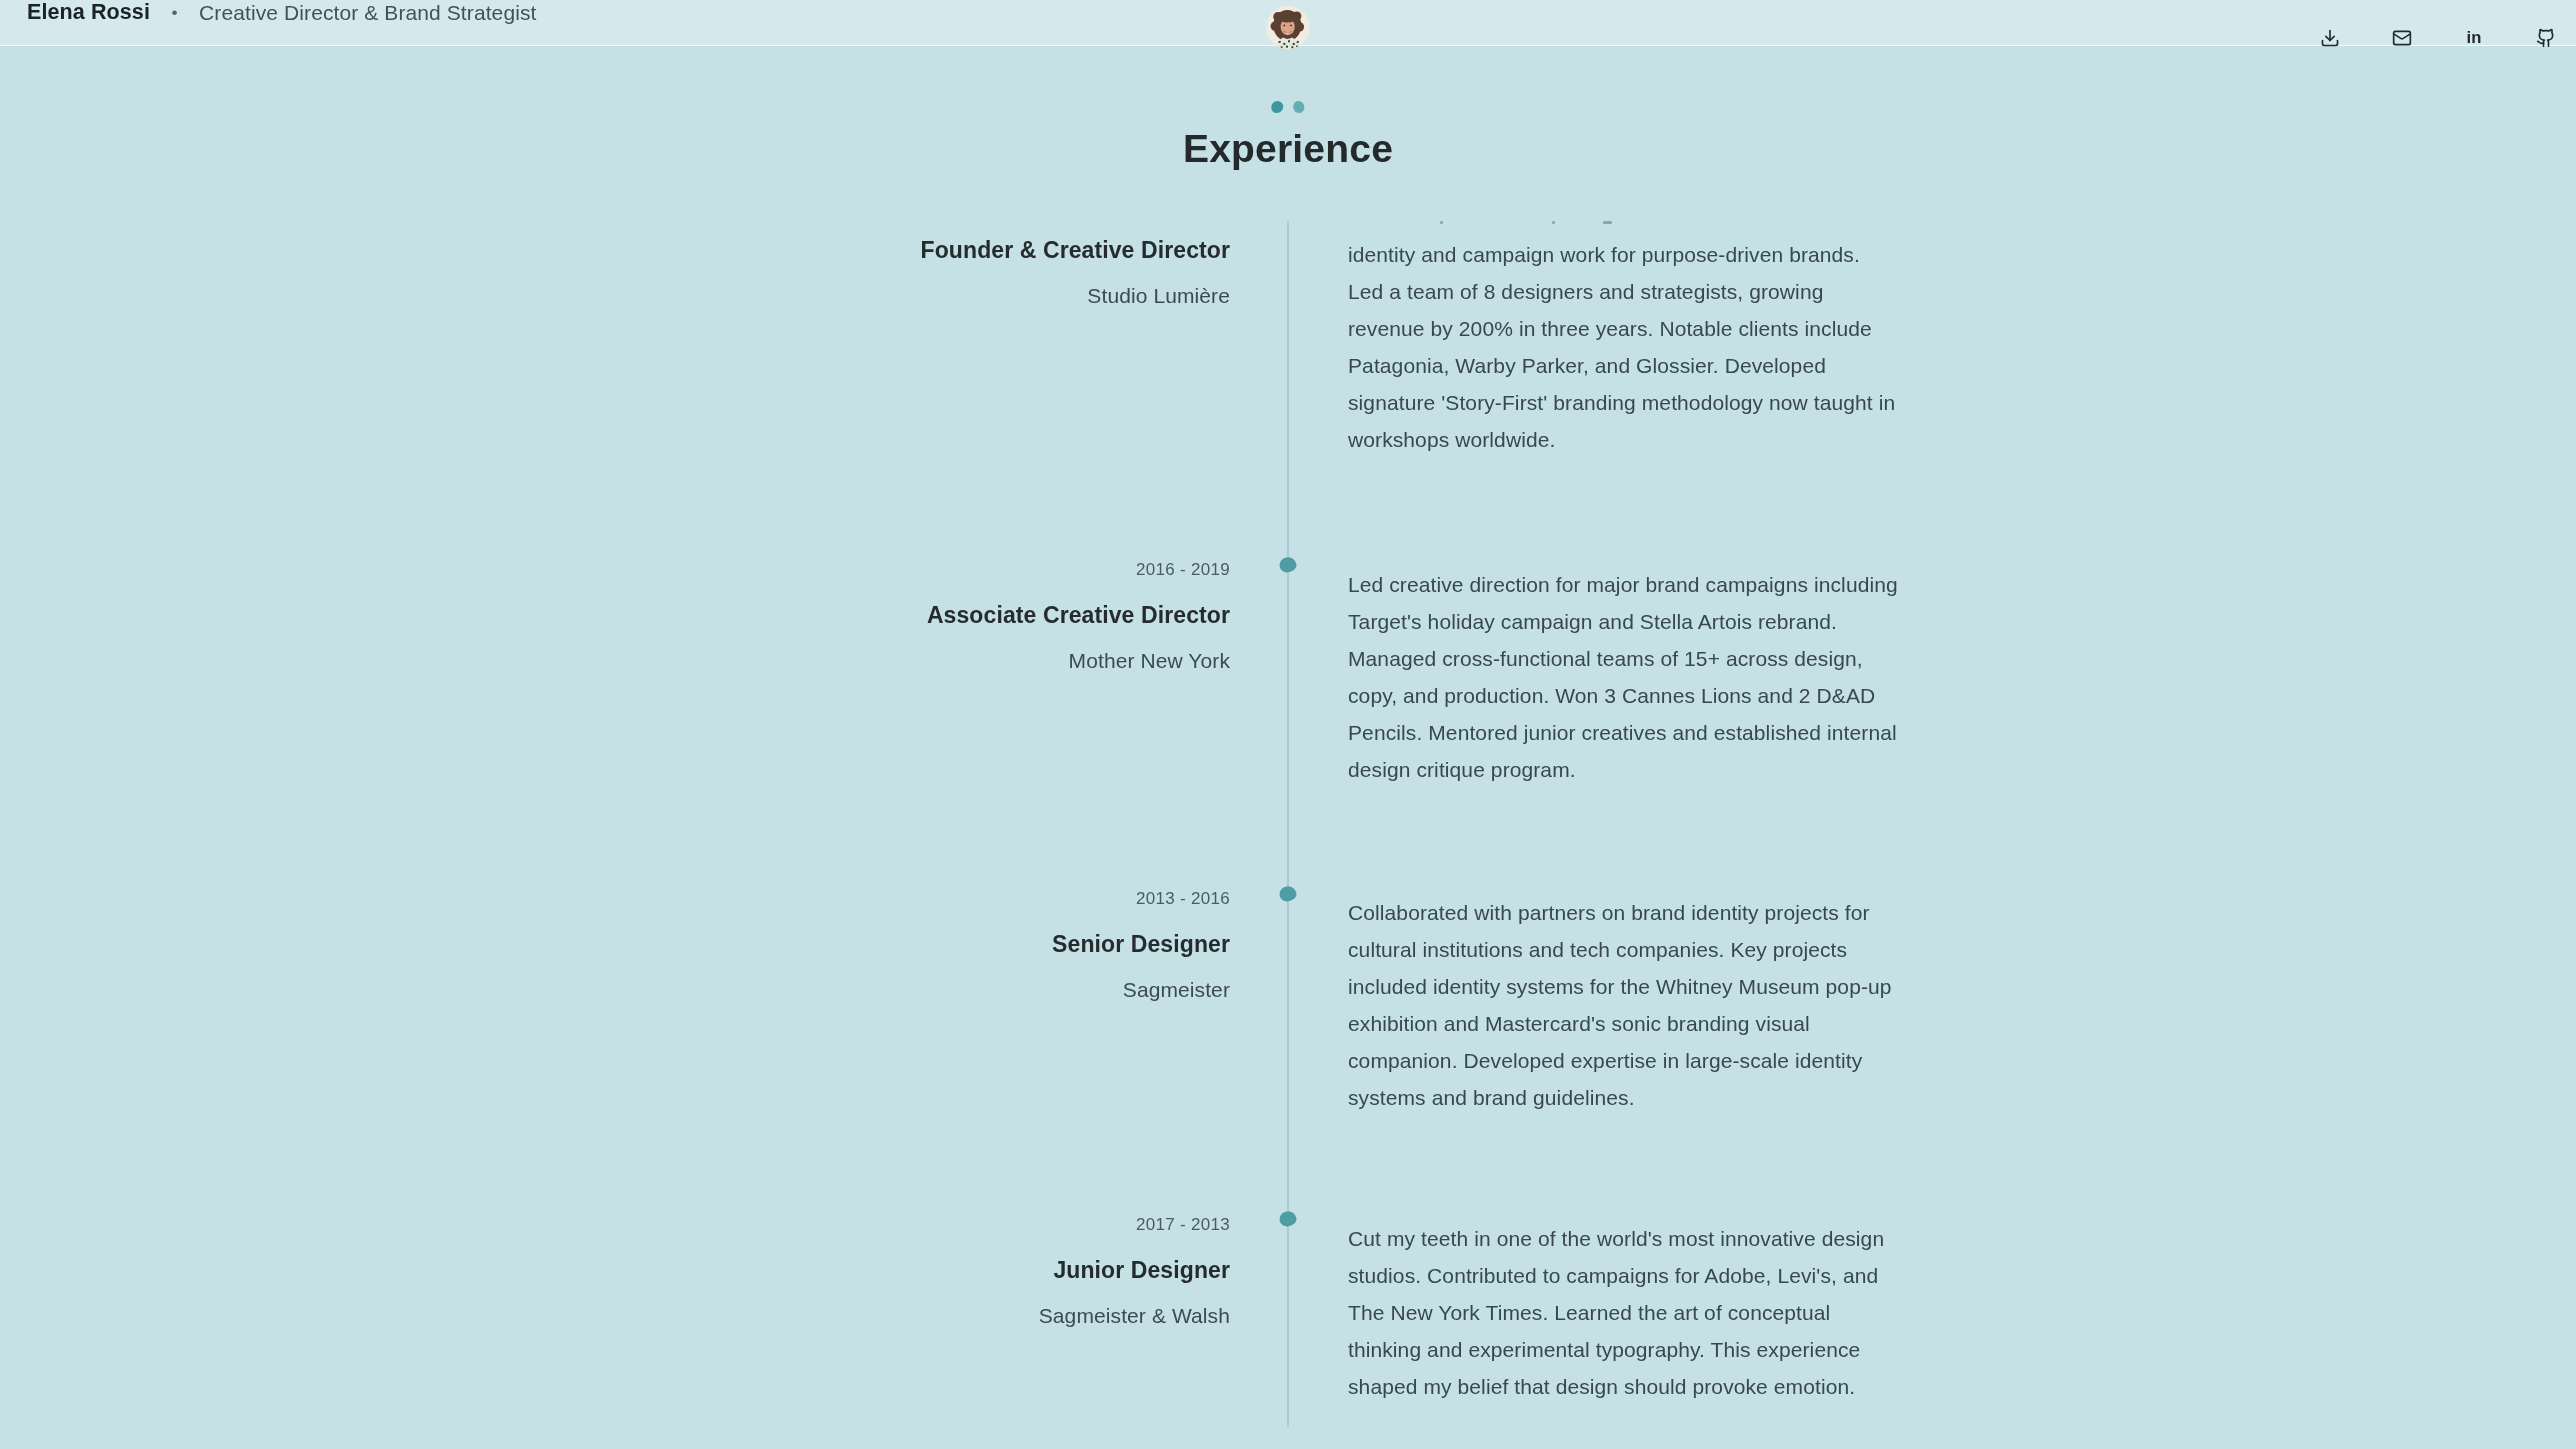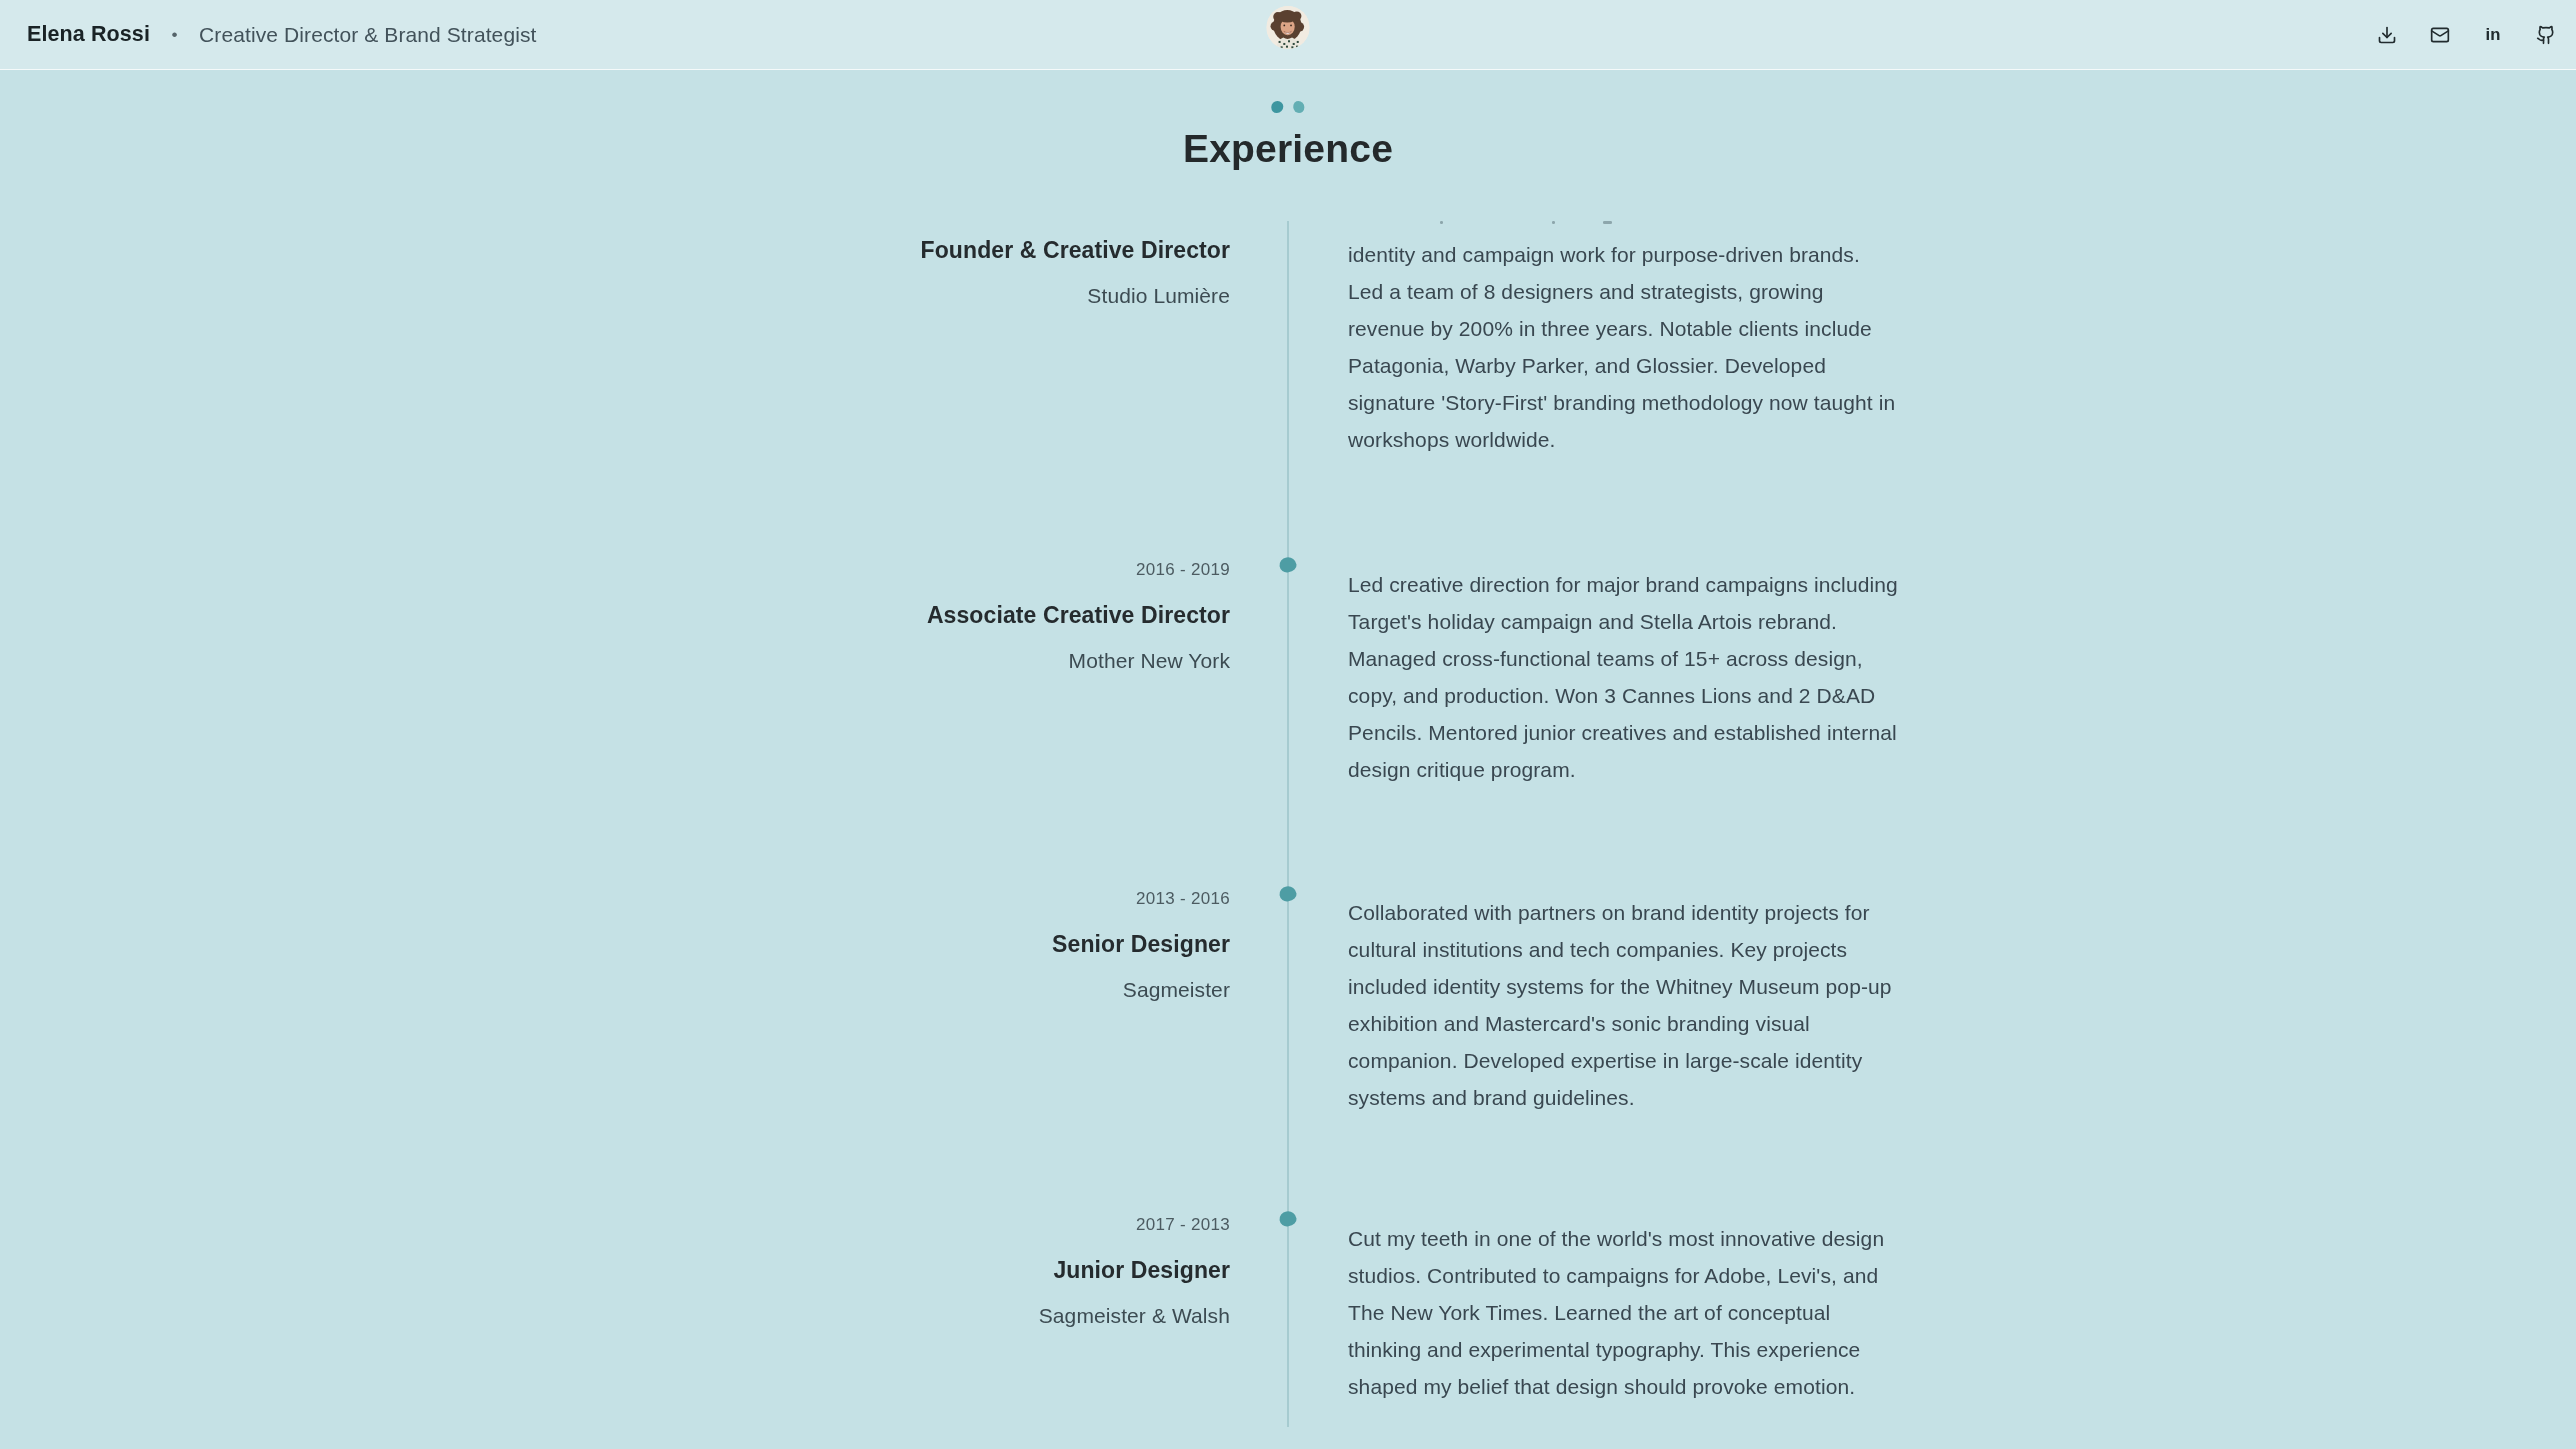--- a/index.html
+++ b/index.html
@@ -6,40 +6,40 @@
   html,body { width:2576px; height:1449px; overflow:hidden; }
   body {
     font-family:"Liberation Sans", sans-serif;
     background:#c5e1e5;
     position:relative;
     color:#2a3337;
   }
 
   
   .header {
-    position:absolute; top:0; left:0; right:0; height:70px;
+    position:absolute; top:0; left:0; right:0; height:46px;
     background:rgba(255,255,255,0.28);
     border-bottom:1.3px solid rgba(255,255,255,0.75);
-    display:flex; align-items:center;
+    display:flex; align-items:flex-start;
     padding:0 20px 0 27px;
     z-index:10;
   }
   .header-left { display:flex; align-items:center; }
   .header-name { font-size:21.5px; font-weight:700; color:#1a2326; letter-spacing:0.1px; }
   .header-sep  { font-size:17.4px; color:#55646a; margin:0 21.5px; }
   .header-role { font-size:21px; font-weight:400; color:#42525a; letter-spacing:0.1px; }
 
   .avatar {
     position:absolute; left:50%; top:6px; transform:translateX(-50%);
     width:43px; height:43px; border-radius:50%;
     background:#f1ebe1; overflow:hidden;
   }
   .avatar svg { display:block; }
 
-  .header-icons { margin-left:auto; display:flex; align-items:center; gap:33px; }
+  .header-icons { margin-left:auto; display:flex; align-items:center; gap:52px;margin-top:28px; }
   .hicon {
     width:20px; height:20px; display:flex; align-items:center; justify-content:center;
     cursor:pointer;
   }
   .hicon svg { width:20px; height:20px; stroke:#212b2e; stroke-width:2; fill:none;
                stroke-linecap:round; stroke-linejoin:round; }
 
   
   .accent-dots {
     position:absolute; top:101px; left:50%; transform:translateX(-50%);

